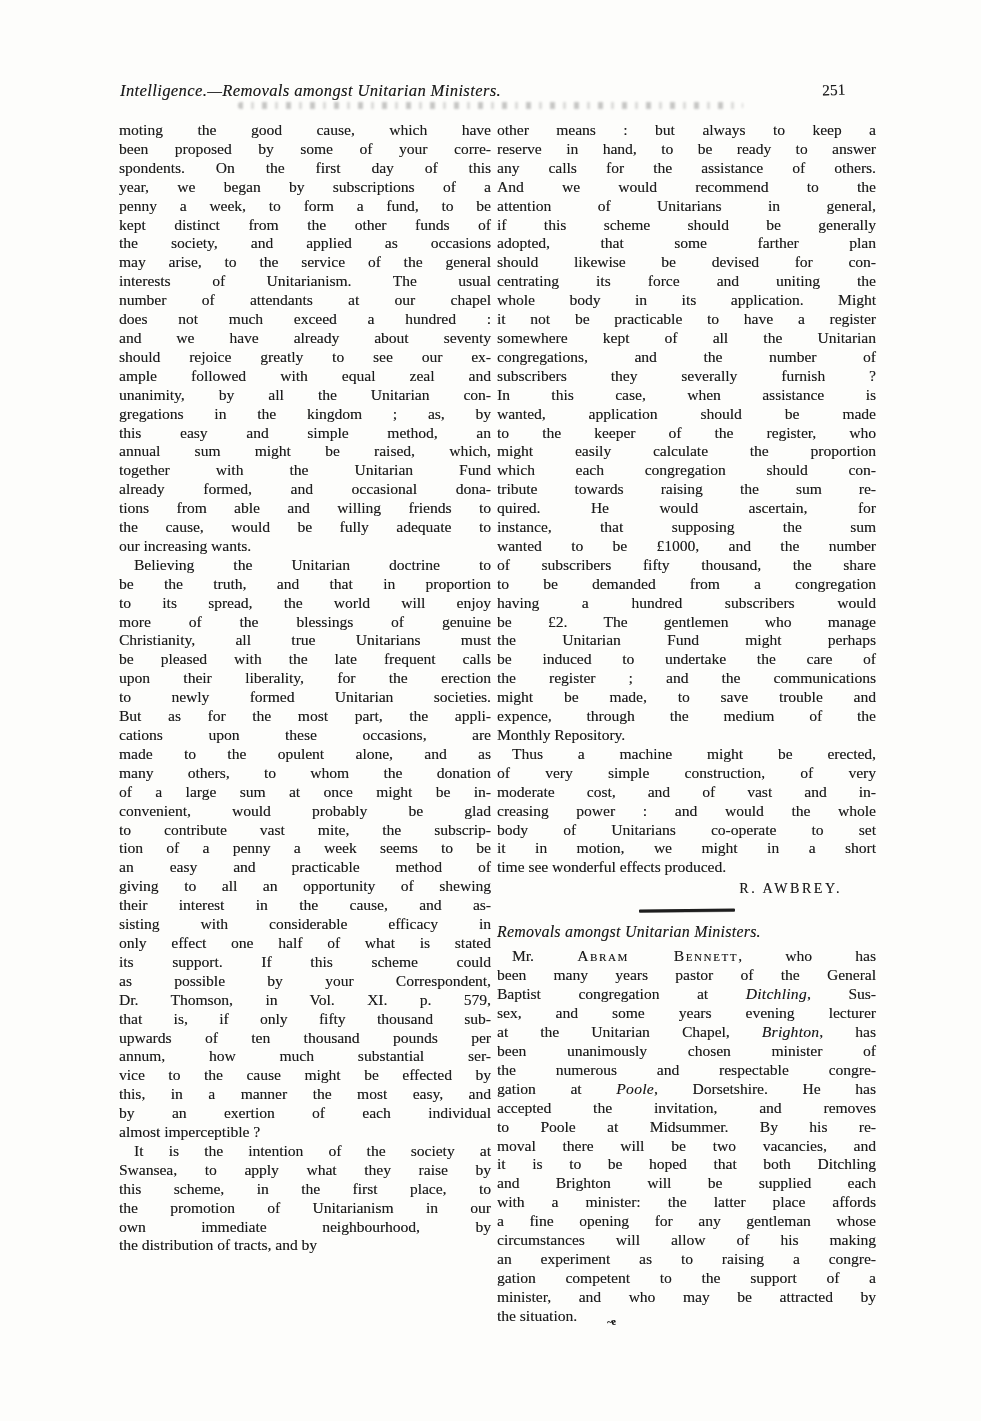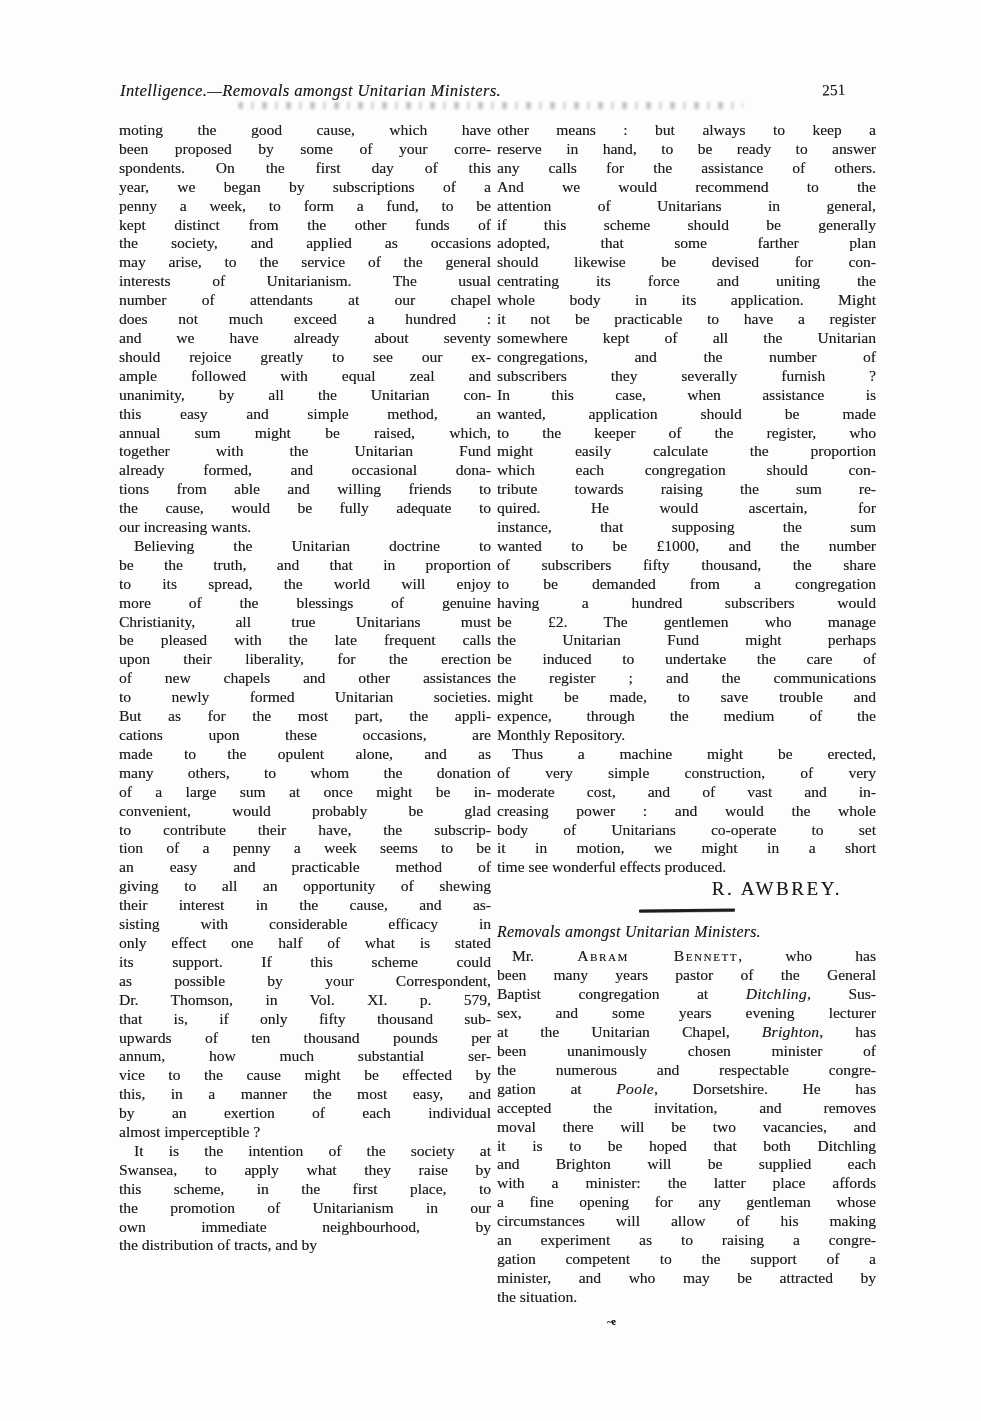--- a/index.html
+++ b/index.html
@@ -39,21 +39,21 @@
     text-align:justify; text-align-last:justify;
     white-space:normal;
   }
   .line.last { text-align-last:left; }
   .para.indent .line.first { text-indent:15px; }
   .sc { font-variant:small-caps; letter-spacing:1.6px; }
   i { letter-spacing:0.3px; }
   
   .sig {
     text-align:right; margin:1px 34px 3px 0;
-    font-size:19px; letter-spacing:2.6px; line-height:22px;
+    font-size:14px; letter-spacing:2.6px; line-height:22px;
   }
   
   .divider {
     width:96px; height:3.2px; background:#1e1e1e; margin:9px auto 10px auto;
     transform:rotate(-0.7deg); border-radius:1px;
     box-shadow:0 0.5px 0.5px rgba(0,0,0,0.4);
   }
   
   .sec-heading {
     text-align:left; font-style:italic; font-size:15.8px; line-height:20px;
@@ -87,45 +87,45 @@
         <div class="line">kept distinct from the other funds of</div>
         <div class="line">the society, and applied as occasions</div>
         <div class="line">may arise, to the service of the general</div>
         <div class="line">interests of Unitarianism. The usual</div>
         <div class="line">number of attendants at our chapel</div>
         <div class="line">does not much exceed a hundred :</div>
         <div class="line">and we have already about seventy</div>
         <div class="line">should rejoice greatly to see our ex-</div>
         <div class="line">ample followed with equal zeal and</div>
         <div class="line">unanimity, by all the Unitarian con-</div>
+        <div class="line">gregations in the kingdom ; as, by</div>
         <div class="line">this easy and simple method, an</div>
         <div class="line">annual sum might be raised, which,</div>
         <div class="line">together with the Unitarian Fund</div>
         <div class="line">already formed, and occasional dona-</div>
         <div class="line">tions from able and willing friends to</div>
         <div class="line">the cause, would be fully adequate to</div>
         <div class="line last">our increasing wants.</div>
       </div>
       <div class="para indent">
         <div class="line first">Believing the Unitarian doctrine to</div>
         <div class="line">be the truth, and that in proportion</div>
         <div class="line">to its spread, the world will enjoy</div>
         <div class="line">more of the blessings of genuine</div>
         <div class="line">Christianity, all true Unitarians must</div>
         <div class="line">be pleased with the late frequent calls</div>
         <div class="line">upon their liberality, for the erection</div>
-        <div class="line">of new chapels and other assistances</div>
         <div class="line">to newly formed Unitarian societies.</div>
         <div class="line">But as for the most part, the appli-</div>
         <div class="line">cations upon these occasions, are</div>
         <div class="line">made to the opulent alone, and as</div>
         <div class="line">many others, to whom the donation</div>
         <div class="line">of a large sum at once might be in-</div>
         <div class="line">convenient, would probably be glad</div>
-        <div class="line">to contribute their have, the subscrip-</div>
+        <div class="line">to contribute vast mite, the subscrip-</div>
         <div class="line">tion of a penny a week seems to be</div>
         <div class="line">an easy and practicable method of</div>
         <div class="line">giving to all an opportunity of shewing</div>
         <div class="line">their interest in the cause, and as-</div>
         <div class="line">sisting with considerable efficacy in</div>
         <div class="line">only effect one half of what is stated</div>
         <div class="line">its support. If this scheme could</div>
         <div class="line">as possible by your Correspondent,</div>
         <div class="line">Dr. Thomson, in Vol. XI. p. 579,</div>
         <div class="line">that is, if only fifty thousand sub-</div>
@@ -196,20 +196,21 @@
       <div class="para indent">
         <div class="line first">Mr. <span class="sc">Abram Bennett</span>, who has</div>
         <div class="line">been many years pastor of the General</div>
         <div class="line">Baptist congregation at <i>Ditchling</i>, Sus-</div>
         <div class="line">sex, and some years evening lecturer</div>
         <div class="line">at the Unitarian Chapel, <i>Brighton</i>, has</div>
         <div class="line">been unanimously chosen minister of</div>
         <div class="line">the numerous and respectable congre-</div>
         <div class="line">gation at <i>Poole</i>, Dorsetshire. He has</div>
         <div class="line">accepted the invitation, and removes</div>
+        <div class="line">to Poole at Midsummer. By his re-</div>
         <div class="line">moval there will be two vacancies, and</div>
         <div class="line">it is to be hoped that both Ditchling</div>
         <div class="line">and Brighton will be supplied each</div>
         <div class="line">with a minister: the latter place affords</div>
         <div class="line">a fine opening for any gentleman whose</div>
         <div class="line">circumstances will allow of his making</div>
         <div class="line">an experiment as to raising a congre-</div>
         <div class="line">gation competent to the support of a</div>
         <div class="line">minister, and who may be attracted by</div>
         <div class="line last">the situation.</div>

